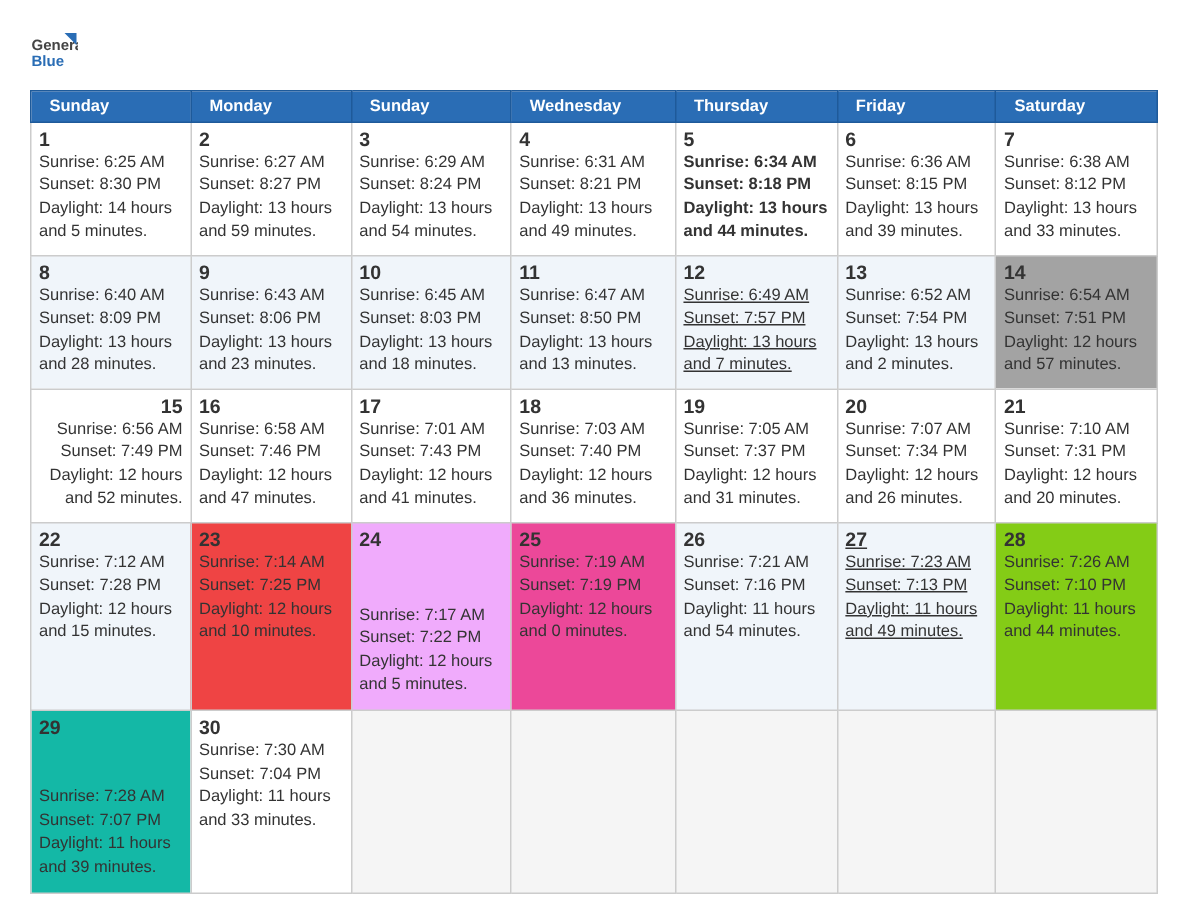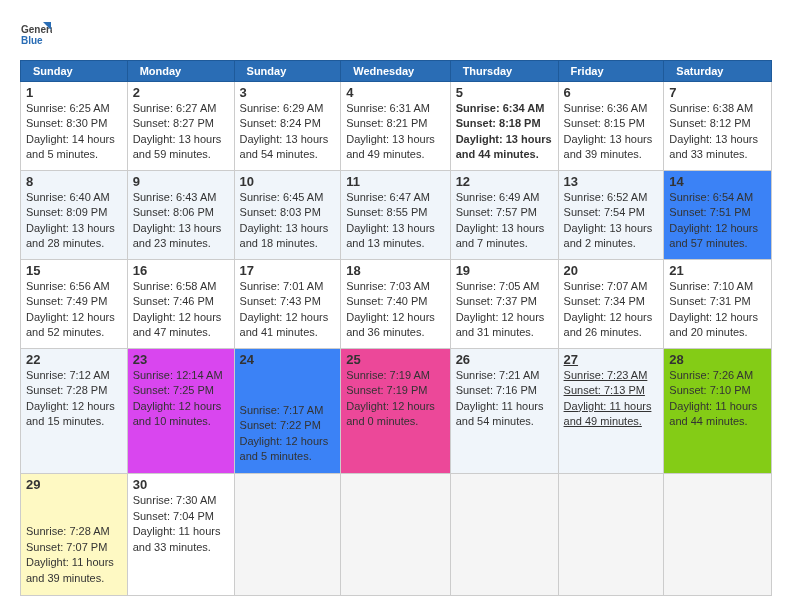--- a/index.html
+++ b/index.html
@@ -194,48 +194,48 @@
           <td style="background: rgb(240, 245, 250);">
             <span class="day-num">10</span>
             <div class="day-info" style="white-space: pre-line;">Sunrise: 6:45 AM
 Sunset: 8:03 PM
 Daylight: 13 hours
 and 18 minutes.</div>
           </td>
           <td style="background: rgb(240, 245, 250);">
             <span class="day-num">11</span>
             <div class="day-info" style="white-space: pre-line;">Sunrise: 6:47 AM
-Sunset: 8:55 PM
+Sunset: 8:50 PM
 Daylight: 13 hours
 and 13 minutes.</div>
           </td>
           <td style="background: rgb(240, 245, 250);">
             <span class="day-num">12</span>
-            <div class="day-info" style="white-space: pre-line;">Sunrise: 6:49 AM
+            <div class="day-info" style="white-space: pre-line; text-decoration: underline;">Sunrise: 6:49 AM
 Sunset: 7:57 PM
 Daylight: 13 hours
 and 7 minutes.</div>
           </td>
           <td style="background: rgb(240, 245, 250);">
             <span class="day-num">13</span>
             <div class="day-info" style="white-space: pre-line;">Sunrise: 6:52 AM
 Sunset: 7:54 PM
 Daylight: 13 hours
 and 2 minutes.</div>
           </td>
-          <td style="background: #3b82f6;">
+          <td style="background: #a3a3a3;">
             <span class="day-num">14</span>
             <div class="day-info" style="white-space: pre-line;">Sunrise: 6:54 AM
 Sunset: 7:51 PM
 Daylight: 12 hours
 and 57 minutes.</div>
           </td>
         </tr>
         <tr class="week-row">
-          <td style="background: rgb(255, 255, 255);">
+          <td style="background: rgb(255, 255, 255); text-align: right;">
             <span class="day-num">15</span>
             <div class="day-info" style="white-space: pre-line;">Sunrise: 6:56 AM
 Sunset: 7:49 PM
 Daylight: 12 hours
 and 52 minutes.</div>
           </td>
           <td style="background: rgb(255, 255, 255);">
             <span class="day-num">16</span>
             <div class="day-info" style="white-space: pre-line;">Sunrise: 6:58 AM
 Sunset: 7:46 PM
@@ -279,28 +279,28 @@
           </td>
         </tr>
         <tr class="week-row">
           <td style="background: rgb(240, 245, 250);">
             <span class="day-num">22</span>
             <div class="day-info" style="white-space: pre-line;">Sunrise: 7:12 AM
 Sunset: 7:28 PM
 Daylight: 12 hours
 and 15 minutes.</div>
           </td>
-          <td style="background: #d946ef; margin-top: 24px;">
+          <td style="background: #ef4444; margin-top: 24px;">
             <span class="day-num">23</span>
-            <div class="day-info" style="white-space: pre-line;">Sunrise: 12:14 AM
+            <div class="day-info" style="white-space: pre-line;">Sunrise: 7:14 AM
 Sunset: 7:25 PM
 Daylight: 12 hours
 and 10 minutes.</div>
           </td>
-          <td style="background: #3b82f6;">
+          <td style="background: #f0abfc;">
             <span class="day-num">24</span>
             <div class="day-info" style="white-space: pre-line; margin-top: 36px;">Sunrise: 7:17 AM
 Sunset: 7:22 PM
 Daylight: 12 hours
 and 5 minutes.</div>
           </td>
           <td style="background: #ec4899;">
             <span class="day-num">25</span>
             <div class="day-info" style="white-space: pre-line;">Sunrise: 7:19 AM
 Sunset: 7:19 PM
@@ -323,21 +323,21 @@
           </td>
           <td style="background: #84cc16;">
             <span class="day-num">28</span>
             <div class="day-info" style="white-space: pre-line;">Sunrise: 7:26 AM
 Sunset: 7:10 PM
 Daylight: 11 hours
 and 44 minutes.</div>
           </td>
         </tr>
         <tr class="week-row">
-          <td style="background: #fef9c3;">
+          <td style="background: #14b8a6;">
             <span class="day-num">29</span>
             <div class="day-info" style="white-space: pre-line; margin-top: 32px;">Sunrise: 7:28 AM
 Sunset: 7:07 PM
 Daylight: 11 hours
 and 39 minutes.</div>
           </td>
           <td style="background: rgb(255, 255, 255);">
             <span class="day-num">30</span>
             <div class="day-info" style="white-space: pre-line;">Sunrise: 7:30 AM
 Sunset: 7:04 PM

